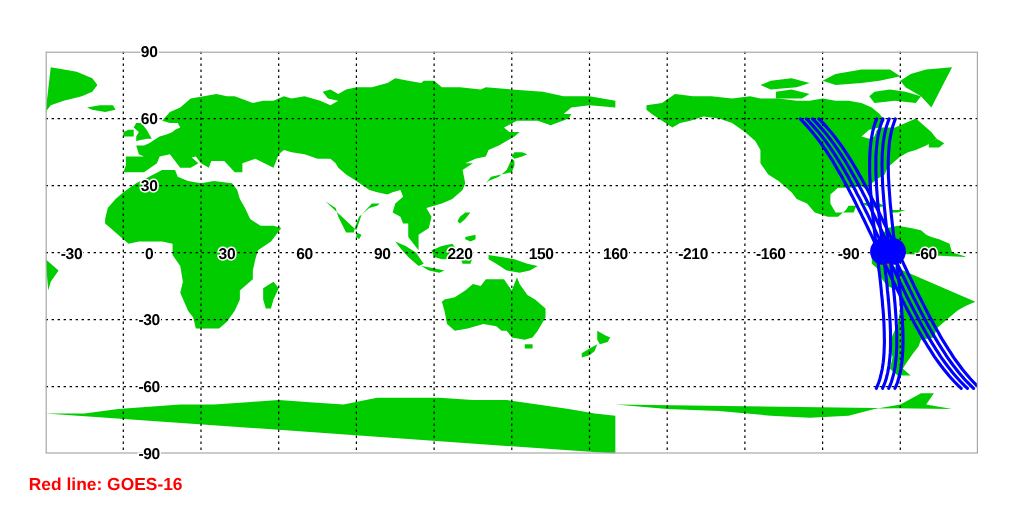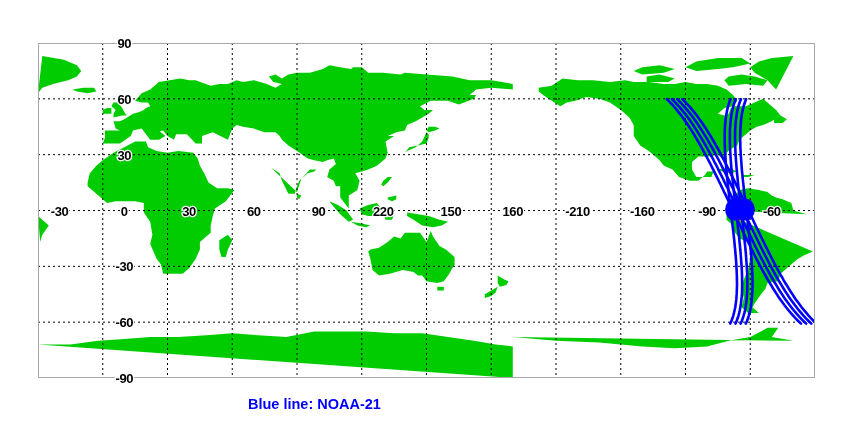--- a/index.html
+++ b/index.html
@@ -127,15 +127,15 @@
       <div class="axlabel" style="left: 771.833px; top: 210.5px;">-60</div>
       <div class="axlabel" style="left: 124.333px; top: 43px;">90</div>
       <div class="axlabel" style="left: 124.333px; top: 98.8333px;">60</div>
       <div class="axlabel" style="left: 124.333px; top: 154.667px;">30</div>
       <div class="axlabel" style="left: 124.333px; top: 210.5px;">0</div>
       <div class="axlabel" style="left: 124.333px; top: 266.333px;">-30</div>
       <div class="axlabel" style="left: 124.333px; top: 322.167px;">-60</div>
       <div class="axlabel" style="left: 124.333px; top: 378px;">-90</div>
     </div>
 
-  <div class="legend" id="lg-blue">Blue line: NOAA-21</div>
+  <div class="legend" id="lg-red">Red line: GOES-16</div>
 
 </div>
 
 </body></html>

